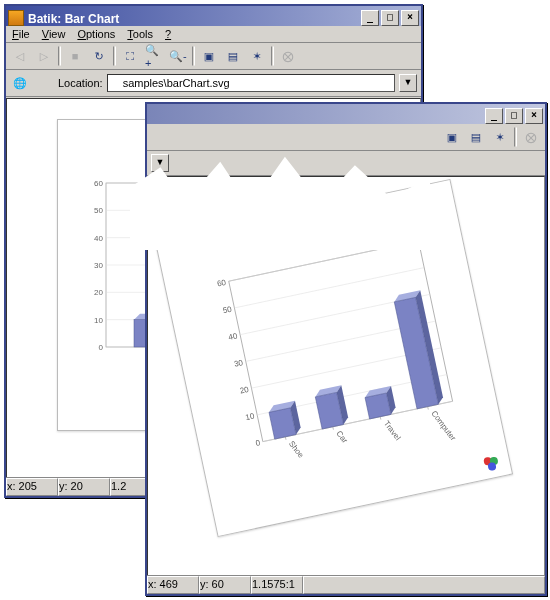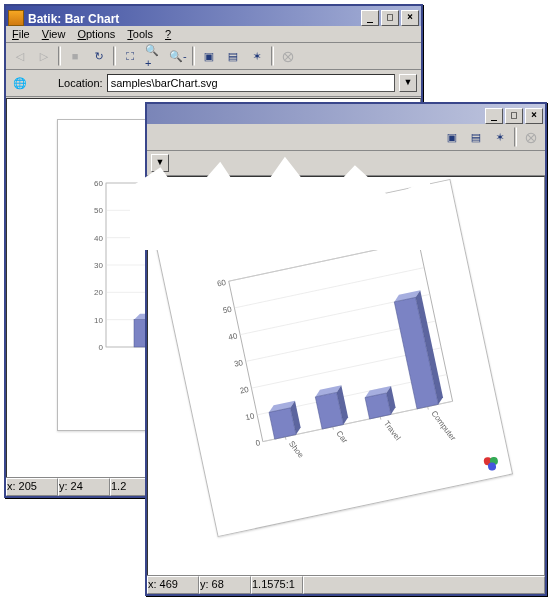--- a/index.html
+++ b/index.html
@@ -80,21 +80,21 @@
   .tbtn.sep { width:1px; height:18px; border-left:1px solid #888; border-right:1px solid #fff; }
   .tbtn.disabled { color:#aaa; }
   .locbar {
     display:flex; align-items:center; padding:3px 4px; gap:4px;
     border-bottom:1px solid #888;
   }
   .locbar .label { font-size:11px;padding-left:24px; }
   .locfield {
     flex:1; background:#fff; border:1px solid #555;
     border-top-color:#333; border-left-color:#333;
-    height:16px; padding:0 3px; font-size:11px;
+    height:16px; padding:0 15px; font-size:11px;
     display:flex; align-items:center; overflow:hidden;
   }
   .locdrop {
     width:16px; height:16px; background:#d6d3ce;
     border:1px solid #fff; border-right-color:#555; border-bottom-color:#555;
     text-align:center; font-size:9px; line-height:14px;
   }
   .canvas {
     position:absolute; left:0; right:0; top:92px; bottom:18px;
     background:#fff; border:1px inset #888;
@@ -228,21 +228,21 @@
             <path d="M162.4,172 L172.4,77 L222.4,112" fill="none" stroke="#333" stroke-width="1" stroke-dasharray="4 3"></path>
           </svg>
       </div>
       <div class="circle"></div>
       <div class="cursor">↖</div>
     </div>
   </div>
 
   <div class="statusbar">
     <div>x: 205</div>
-    <div>y: 24</div>
+    <div>y: 20</div>
     <div>1.2</div>
     <div style="flex:1"></div>
   </div>
 </div>
 
 <div class="window win-front">
   <div class="titlebar" style="background:linear-gradient(to right,#7a85b8,#c2c8e0)">
     <div class="spacer"></div>
     <div class="winbtn">_</div>
     <div class="winbtn">□</div>
@@ -303,21 +303,21 @@
       <svg class="corner-logo" viewBox="0 0 16 16">
         <circle cx="5" cy="5" r="4" fill="#d33"></circle>
         <circle cx="11" cy="6" r="4" fill="#3a5"></circle>
         <circle cx="8" cy="11" r="4" fill="#45d"></circle>
       </svg>
     </div>
   </div>
 
   <div class="statusbar">
     <div>x: 469</div>
-    <div>y: 68</div>
+    <div>y: 60</div>
     <div>1.1575:1</div>
     <div style="flex:1"></div>
   </div>
 </div>
 
 <svg class="rip" viewBox="0 0 300 100">
   <polygon points="0,40 30,20 55,55 90,15 120,60 155,10 190,55 225,18 260,50 300,30 300,100 0,100" fill="#fff" stroke="#fff" stroke-width="4"></polygon>
 </svg>
 
 </body></html>

